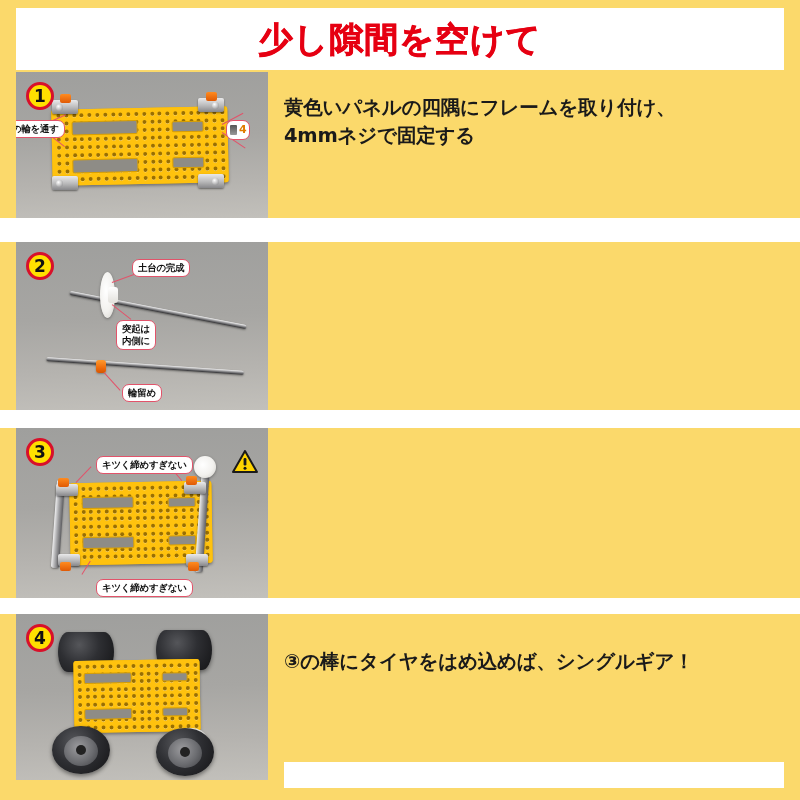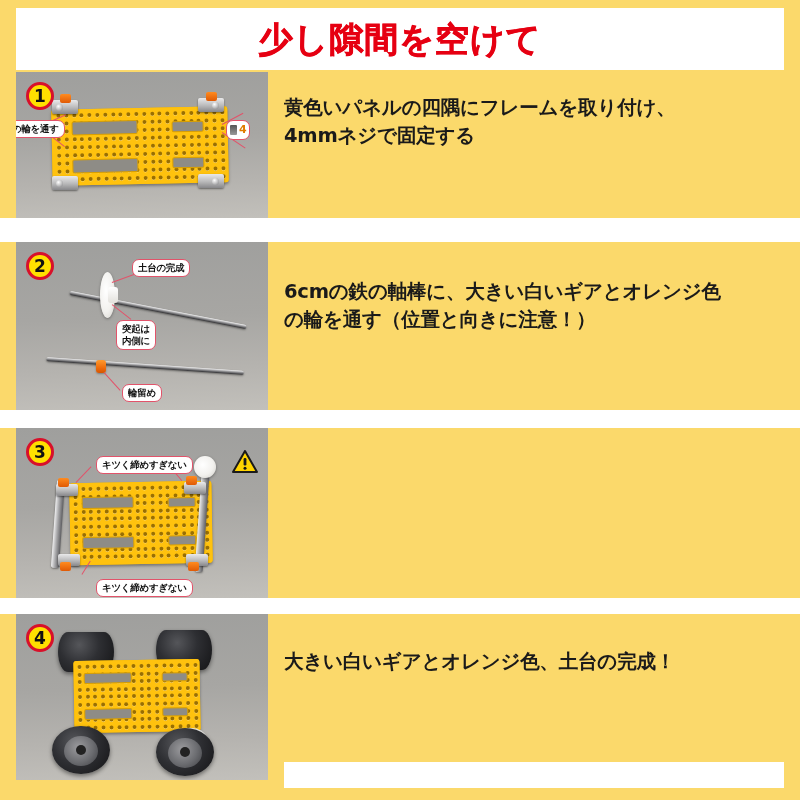--- a/index.html
+++ b/index.html
@@ -506,24 +506,20 @@
     <div class="leader" style="left:96px;top:40px;width:46px;transform:rotate(-20deg);"></div>
     <div class="leader" style="left:96px;top:62px;width:24px;transform:rotate(38deg);"></div>
     <div class="leader" style="left:88px;top:130px;width:24px;transform:rotate(48deg);"></div>
 
     <div class="callout" style="left:116px;top:17px;">土台の完成</div>
     <div class="callout" style="left:100px;top:78px;">突起は
 内側に</div>
     <div class="callout" style="left:106px;top:142px;">輪留め</div>
   </div>
 
-  <div class="text-band" style="top:36px;height:96px;">
-    <div class="step-text">6cmの鉄の軸棒に、大きい白いギアとオレンジ色
-の輪を通す（位置と向きに注意！）</div>
-  </div>
 </div>
 
 <div class="row-gap" style="top:410px;height:18px;"></div>
 
 <div class="step-row" style="top:428px;height:170px;">
 
   <div class="photo" style="height:170px;">
     <div class="badge">3</div>
 
     <svg class="warn-icon" viewBox="0 0 26 24" style="left:216px;top:22px;">
@@ -915,17 +911,17 @@
     <div class="tire" style="left:36px;top:112px;width:58px;height:48px;"></div>
     <div class="rim" style="left:48px;top:122px;width:34px;height:30px;"></div>
     <div class="rim-hub" style="left:60px;top:131px;width:10px;height:10px;"></div>
 
     <div class="tire" style="left:140px;top:114px;width:58px;height:48px;"></div>
     <div class="rim" style="left:152px;top:124px;width:34px;height:30px;"></div>
     <div class="rim-hub" style="left:164px;top:133px;width:10px;height:10px;"></div>
   </div>
 
   <div class="text-band" style="top:34px;height:96px;">
-    <div class="step-text">大きい白いギアとオレンジ色、土台の完成！</div>
+    <div class="step-text">③の棒にタイヤをはめ込めば、シングルギア！</div>
   </div>
 </div>
 
 <div class="row-gap" style="top:762px;height:26px;left:284px;width:500px;"></div>
 
 </body></html>

